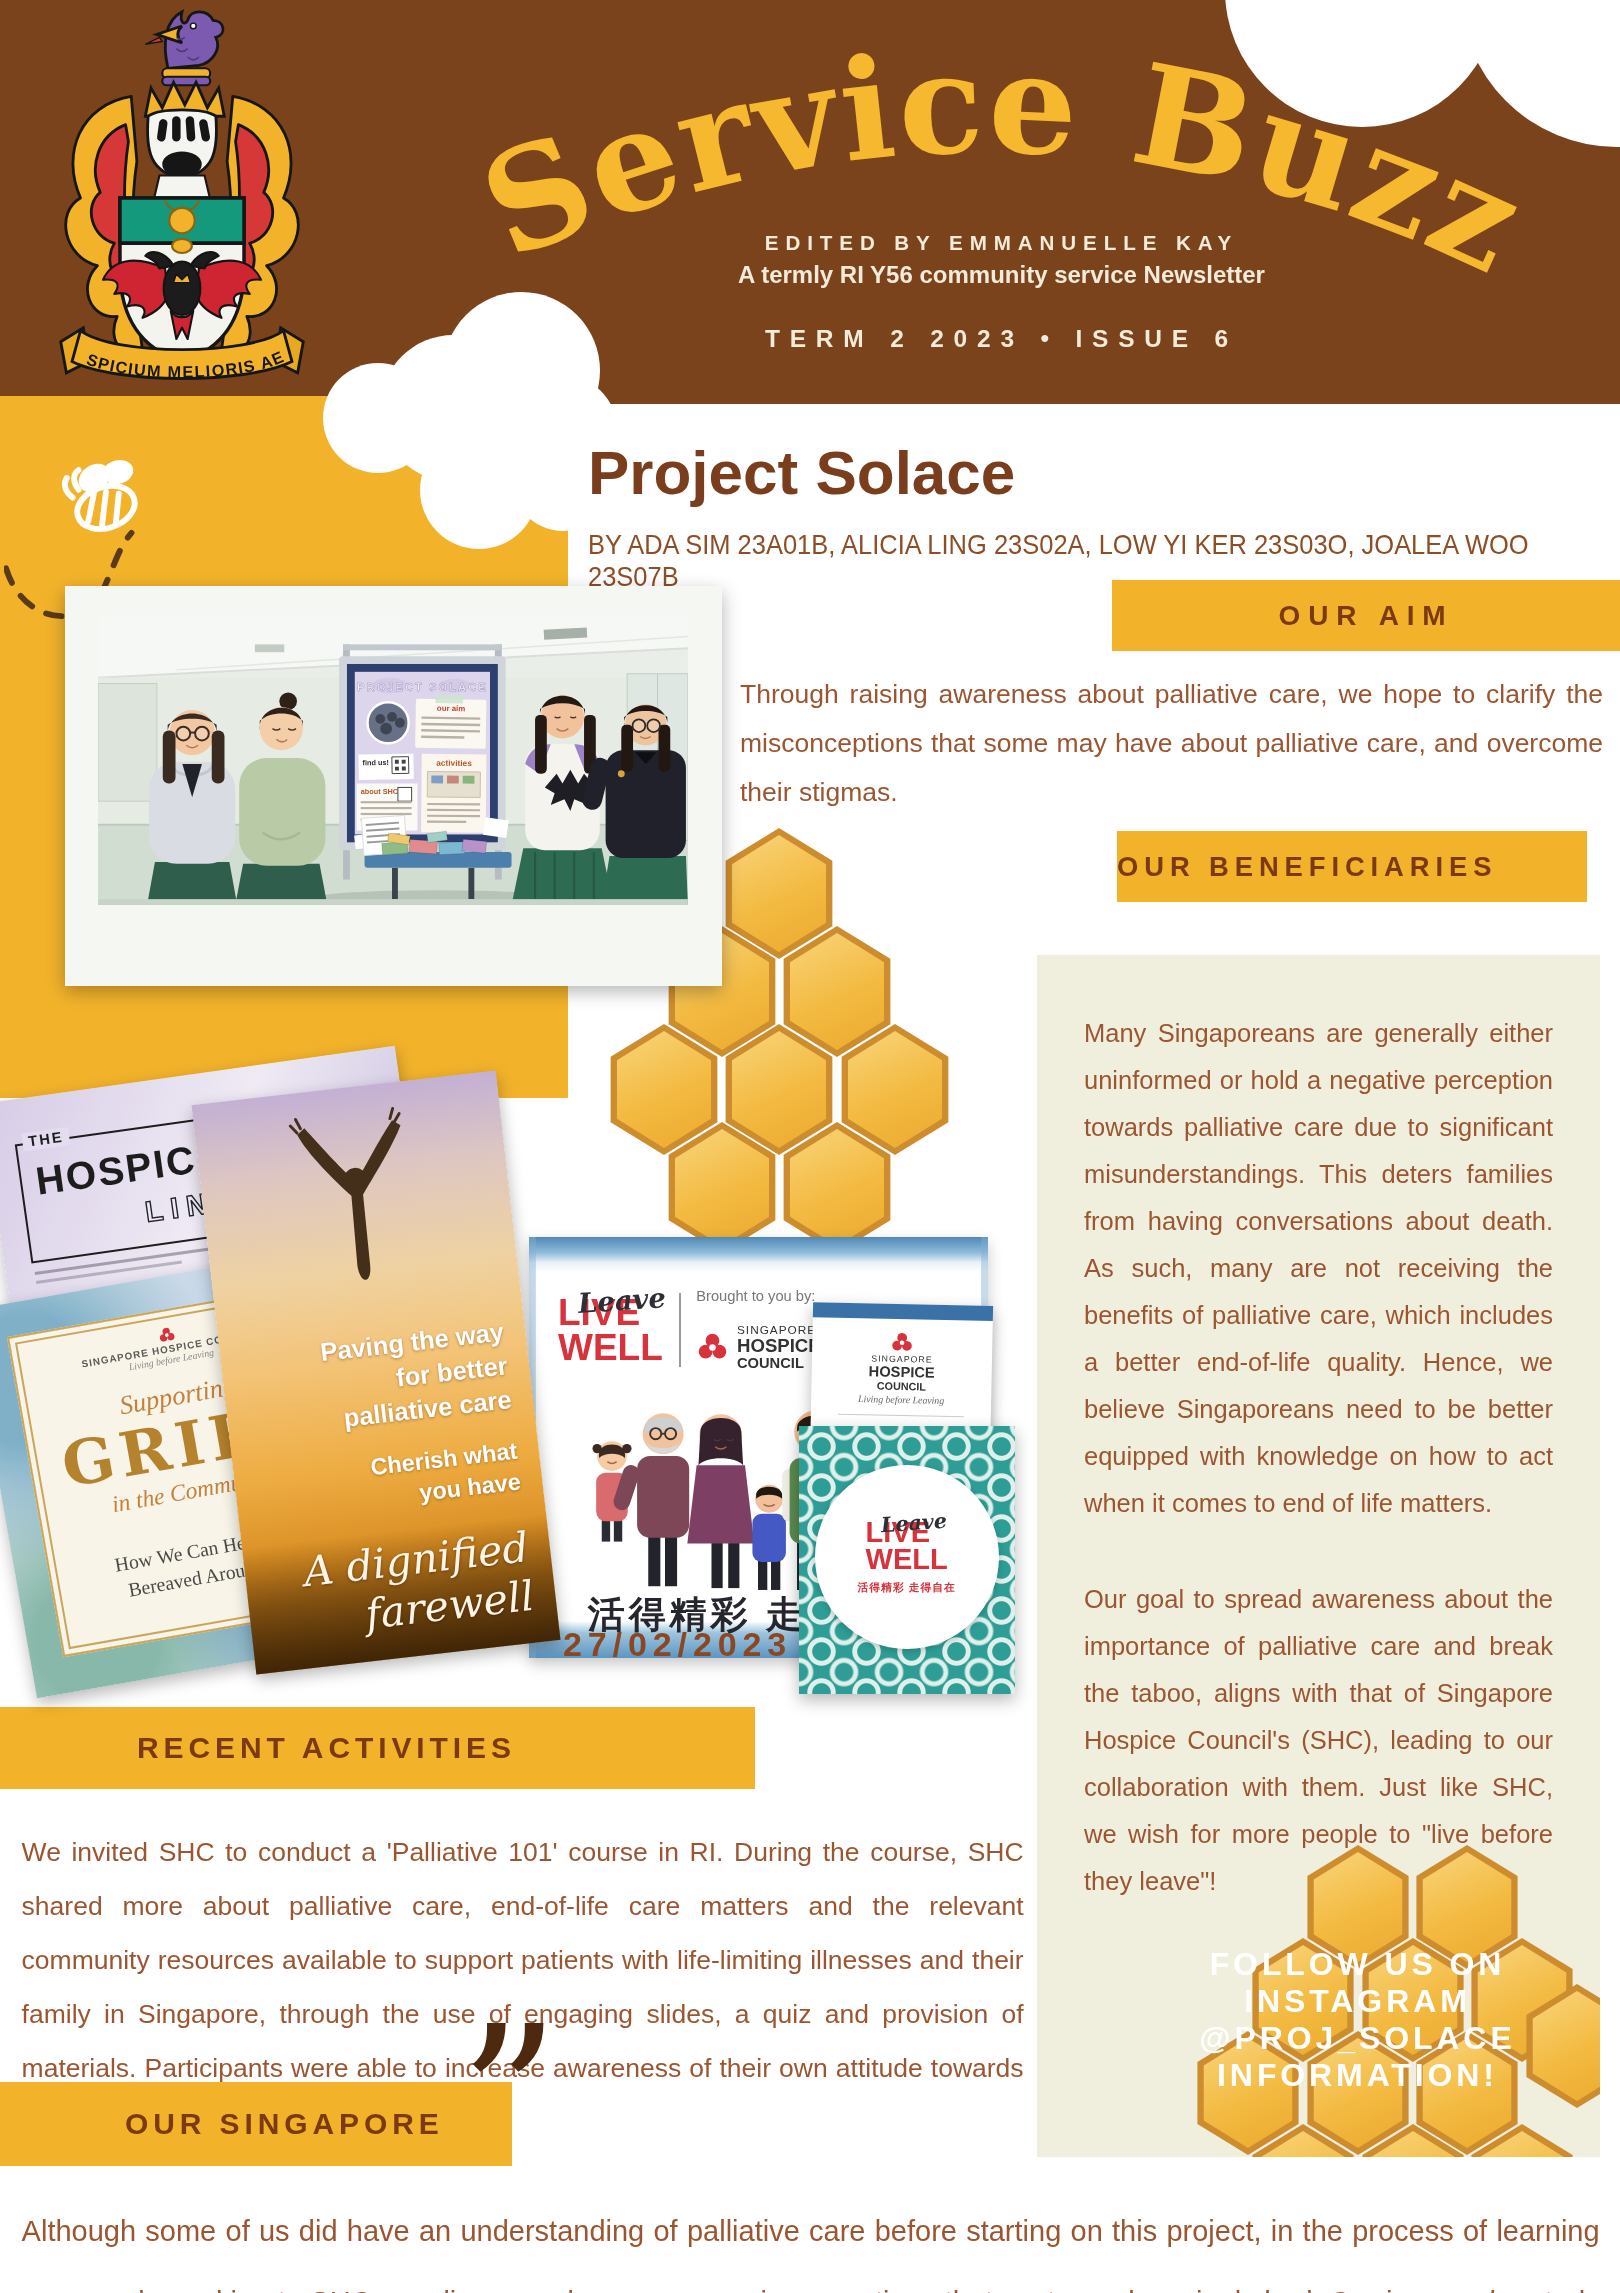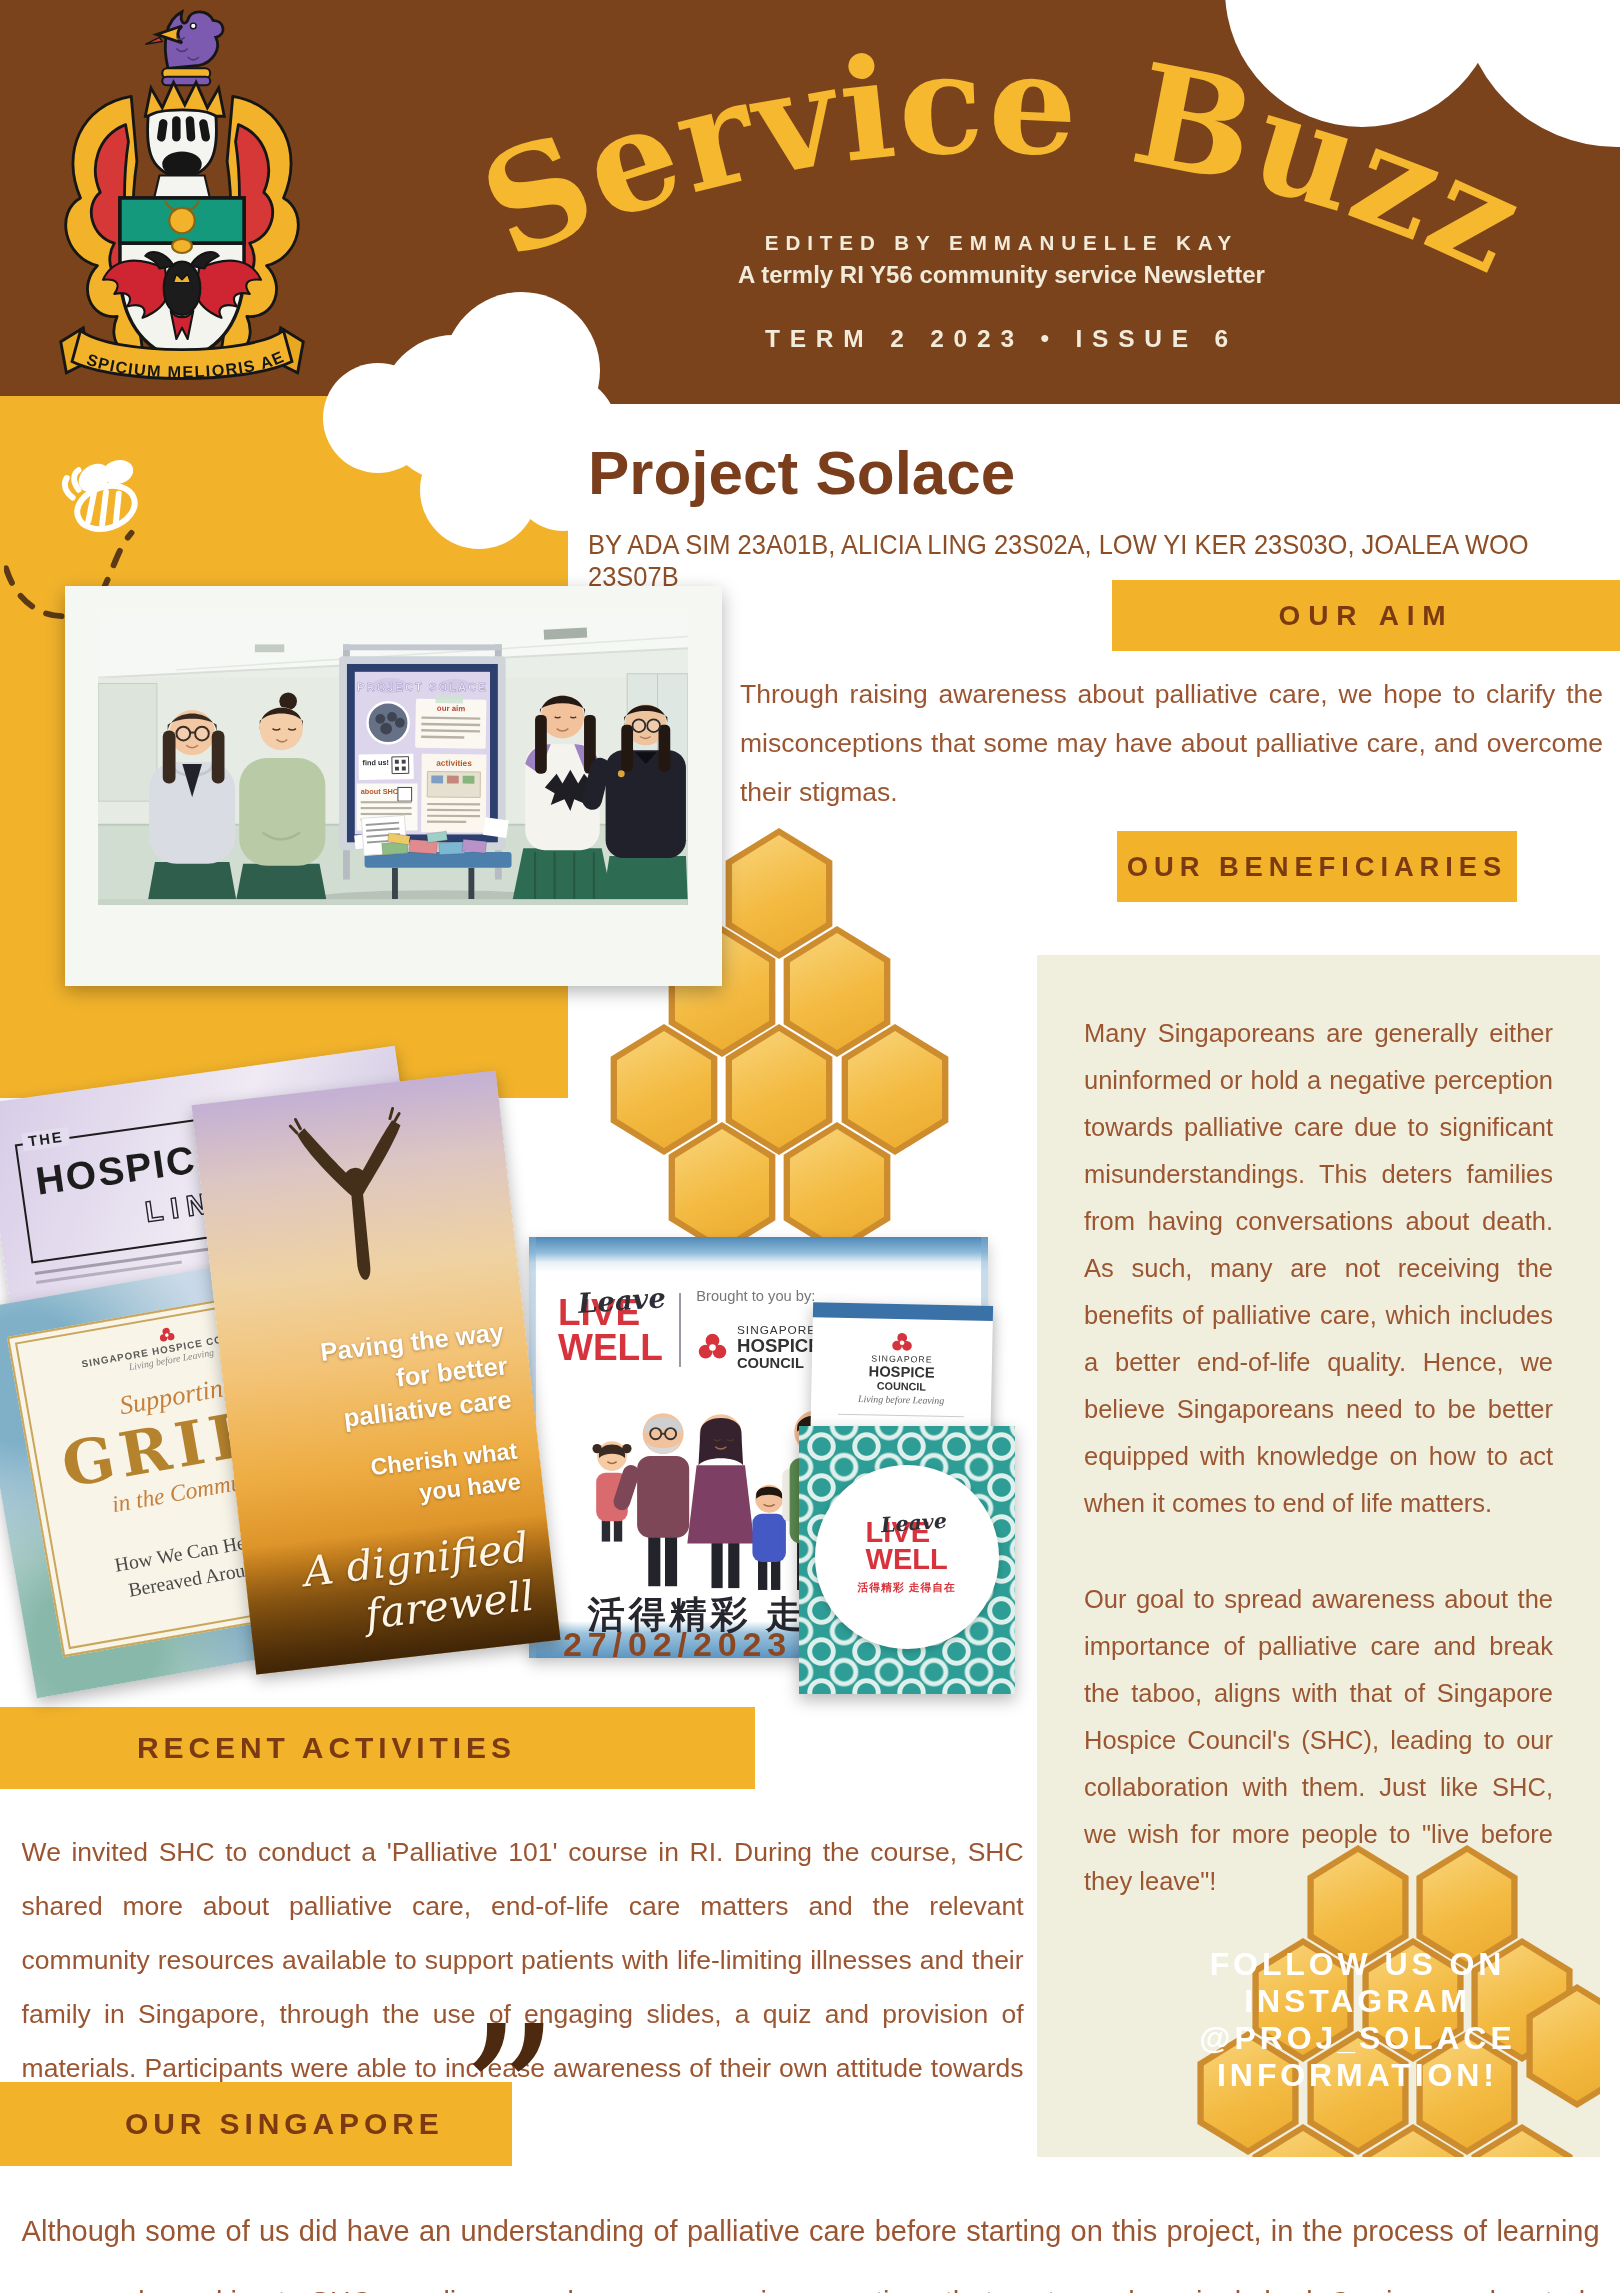--- a/index.html
+++ b/index.html
@@ -290,21 +290,21 @@
   </div>
 
   <div class="abs" style="left:588px;top:437px;font-size:62px;font-weight:bold;color:#7A3E1D;">Project Solace</div>
   <div class="abs" style="left:588px;top:529px;width:1098px;font-size:27.4px;color:#8D4E26;transform:scaleX(.93);transform-origin:left;">BY ADA SIM 23A01B, ALICIA LING 23S02A, LOW YI KER 23S03O, JOALEA WOO 23S07B</div>
 
   <div class="banner" style="left:1112px;top:580px;width:508px;height:71px;justify-content:center;z-index:2;">
     <span style="font-size:28px;letter-spacing:7.8px;">OUR AIM</span>
   </div>
   <div class="bodytxt" style="left:740px;top:670px;width:863px;font-size:26.5px;line-height:49px;">Through raising awareness about palliative care, we hope to clarify the misconceptions that some may have about palliative care, and overcome their stigmas.</div>
 
-  <div class="banner" style="left:1117px;top:831px;width:400px;height:71px;justify-content:center;z-index:2;">
+  <div class="banner" style="left:1117px;top:831px;width:470px;height:71px;z-index:2;">
     <span style="font-size:27.4px;letter-spacing:5.9px;">OUR BENEFICIARIES</span>
   </div>
 
   <div class="abs" style="left:1037px;top:955px;width:563px;height:1202px;background:#F0EFDE;overflow:hidden;">
     <div class="bodytxt" style="left:47px;top:55px;width:469px;font-size:25.5px;line-height:47px;">Many Singaporeans are generally either uninformed or hold a negative perception towards palliative care due to significant misunderstandings. This deters families from having conversations about death. As such, many are not receiving the benefits of palliative care, which includes a better end-of-life quality. Hence, we believe Singaporeans need to be better equipped with knowledge on how to act when it comes to end of life matters.</div>
     <div class="bodytxt" style="left:47px;top:621px;width:469px;font-size:25.5px;line-height:47px;">Our goal to spread awareness about the importance of palliative care and break the taboo, aligns with that of Singapore Hospice Council's (SHC), leading to our collaboration with them. Just like SHC, we wish for more people to "live before they leave"!</div>
     <div>
       <div class="hex hexS" style="left:266px;top:890px;"></div>
       <div class="hex hexS" style="left:375px;top:890px;"></div>
       <div class="hex hexS" style="left:211px;top:983px;"></div>

